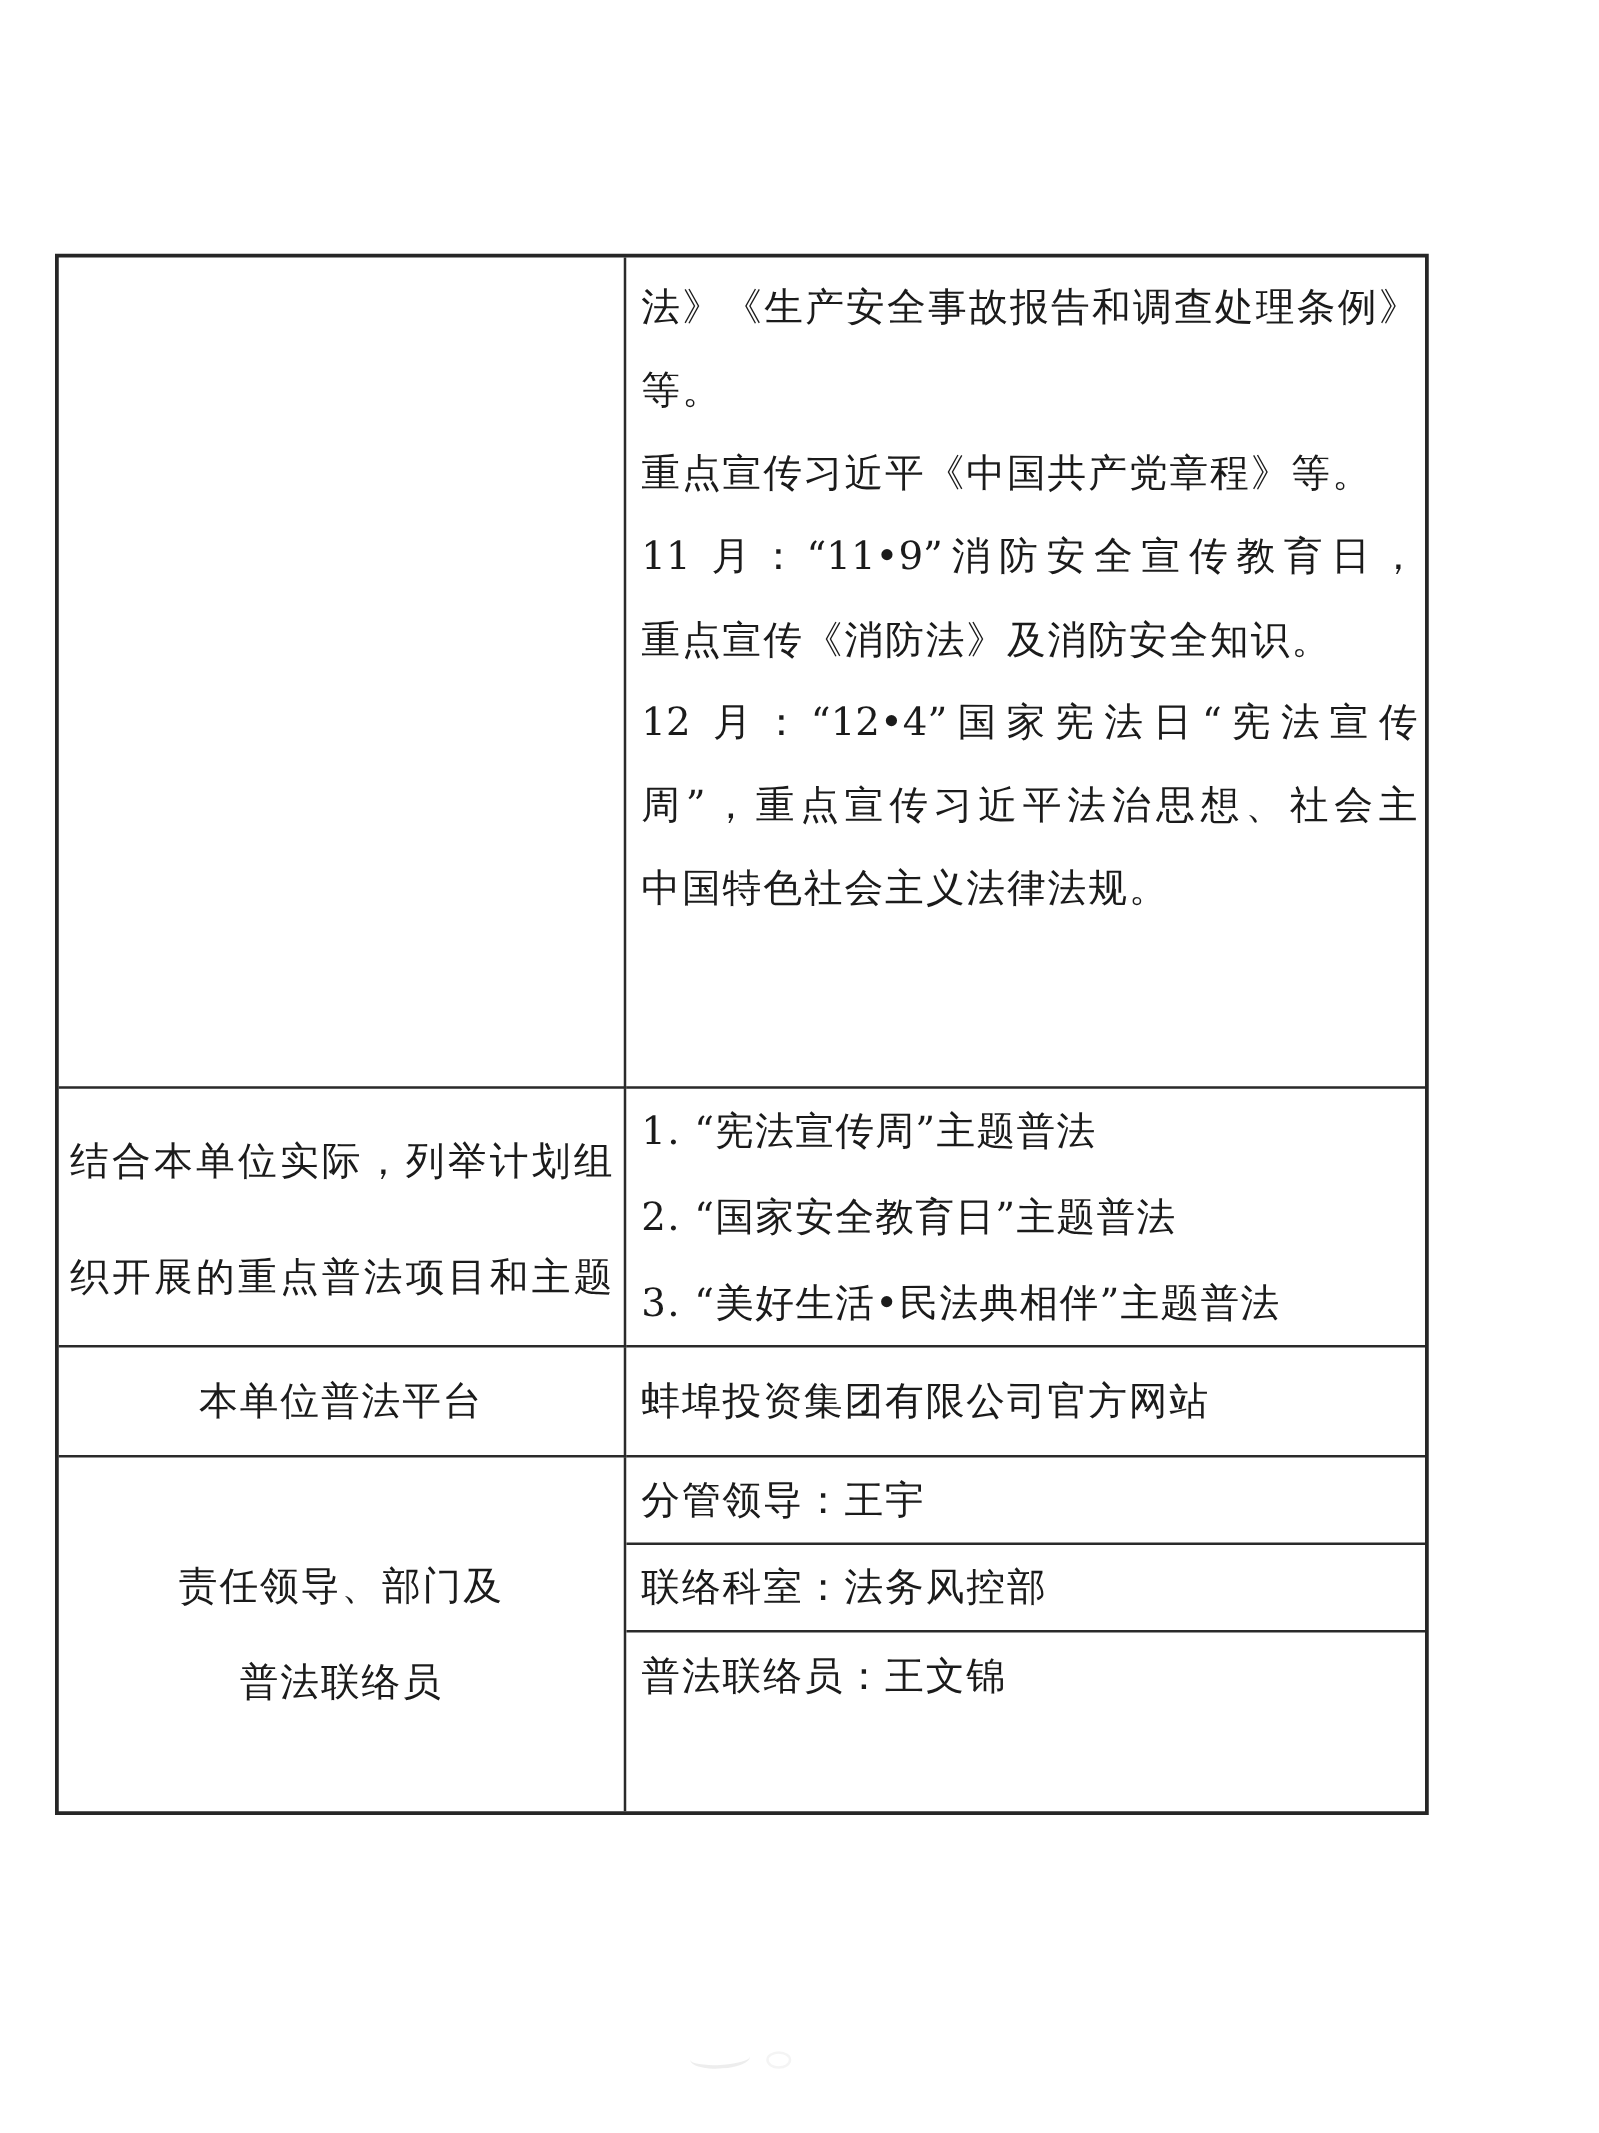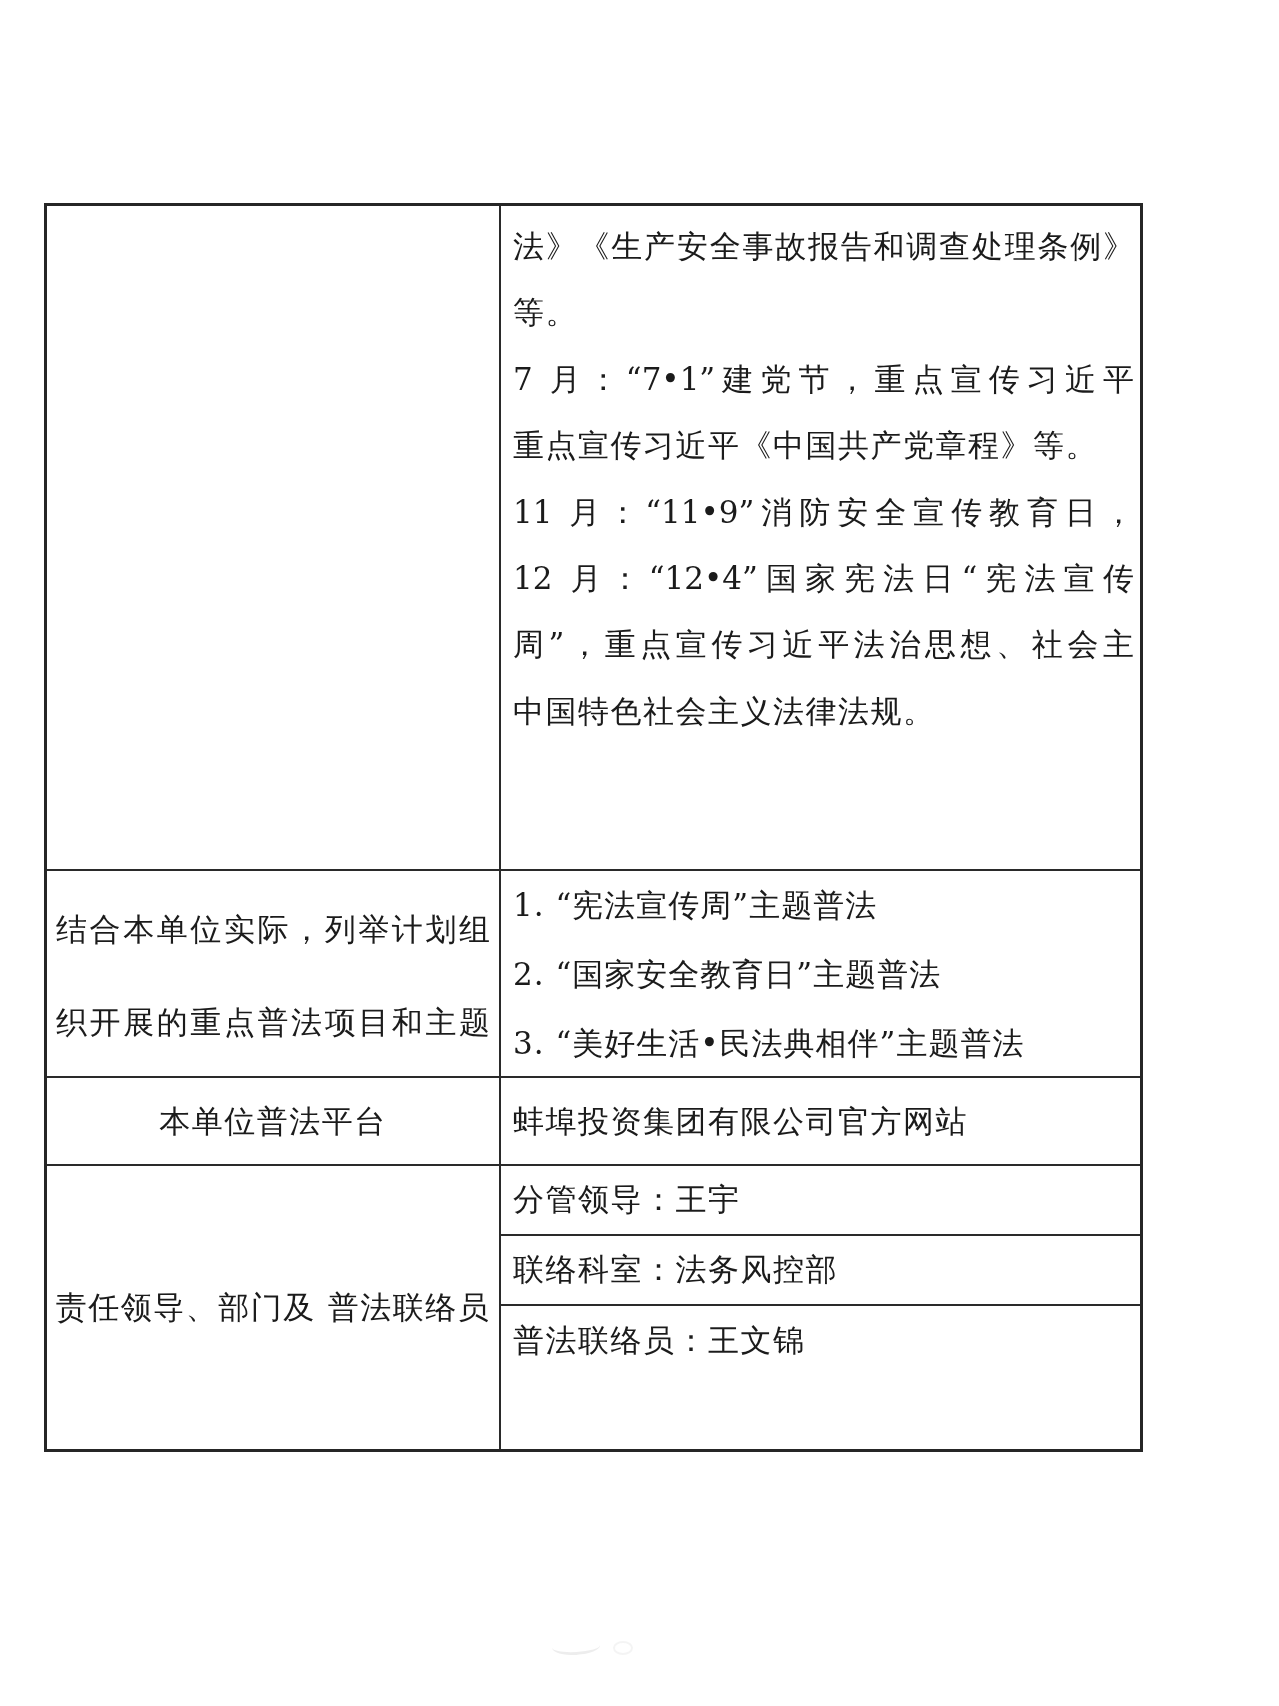--- a/index.html
+++ b/index.html
@@ -31,21 +31,21 @@
   
   .r2-left{padding:0 9px;}
   .r2-left .line{height:69px;line-height:69px;font-size:31px;margin-top:24px;}
   .r2-right{padding:0 6px 0 12px;}
   .r2-right .line{height:69px;line-height:69px;font-size:31px;letter-spacing:1px;white-space:nowrap;}
   .cline{text-align:center;letter-spacing:1.5px;white-space:nowrap;}
   
   .r3-left{display:flex;align-items:center;justify-content:center;}
   .r3-right{display:flex;align-items:center;padding-left:12px;text-align:right;}
   
-  .r4-left{display:flex;flex-direction:row;align-items:center;justify-content:center;gap:12px;}
+  .r4-left{display:flex;flex-direction:column;align-items:center;justify-content:center;gap:12px;}
   .r4-left .line{line-height:65px;font-size:31px;letter-spacing:1.5px;white-space:nowrap;}
   .r4-right{display:grid;grid-template-rows:70px 70px 70px 1fr;}
   .subrow{display:flex;align-items:center;padding-left:12px;box-sizing:border-box;}
   .subrow .txt{line-height:normal;}
   
   .smudge{
     position:absolute;left:552px;top:1638px;width:48px;height:14px;
     border-bottom:3px solid #555;border-radius:50%;
     opacity:0.10;transform:rotate(-3deg);
   }
@@ -58,23 +58,23 @@
 <body>
 
 <div class="sheet">
 
   <div class="doc-table">
 
     <div class="cell br bb"></div>
     <div class="cell bb r1-right">
       <div class="line jline">法》《生产安全事故报告和调查处理条例》</div>
       <div class="line pline">等。</div>
-      <div class="line jline">7 月：“7•1”建党节，重点宣传习近平</div>
       <div class="line pline">重点宣传习近平《中国共产党章程》等。</div>
       <div class="line jline">11 月：“11•9”消防安全宣传教育日，</div>
+      <div class="line pline">重点宣传《消防法》及消防安全知识。</div>
       <div class="line jline">12 月：“12•4”国家宪法日“宪法宣传</div>
       <div class="line jline">周”，重点宣传习近平法治思想、社会主</div>
       <div class="line pline">中国特色社会主义法律法规。</div>
     </div>
 
     <div class="cell br bb r2-left">
       <div class="line jline">结合本单位实际，列举计划组</div>
       <div class="line jline">织开展的重点普法项目和主题</div>
       <div class="line cline">活动</div>
     </div>

